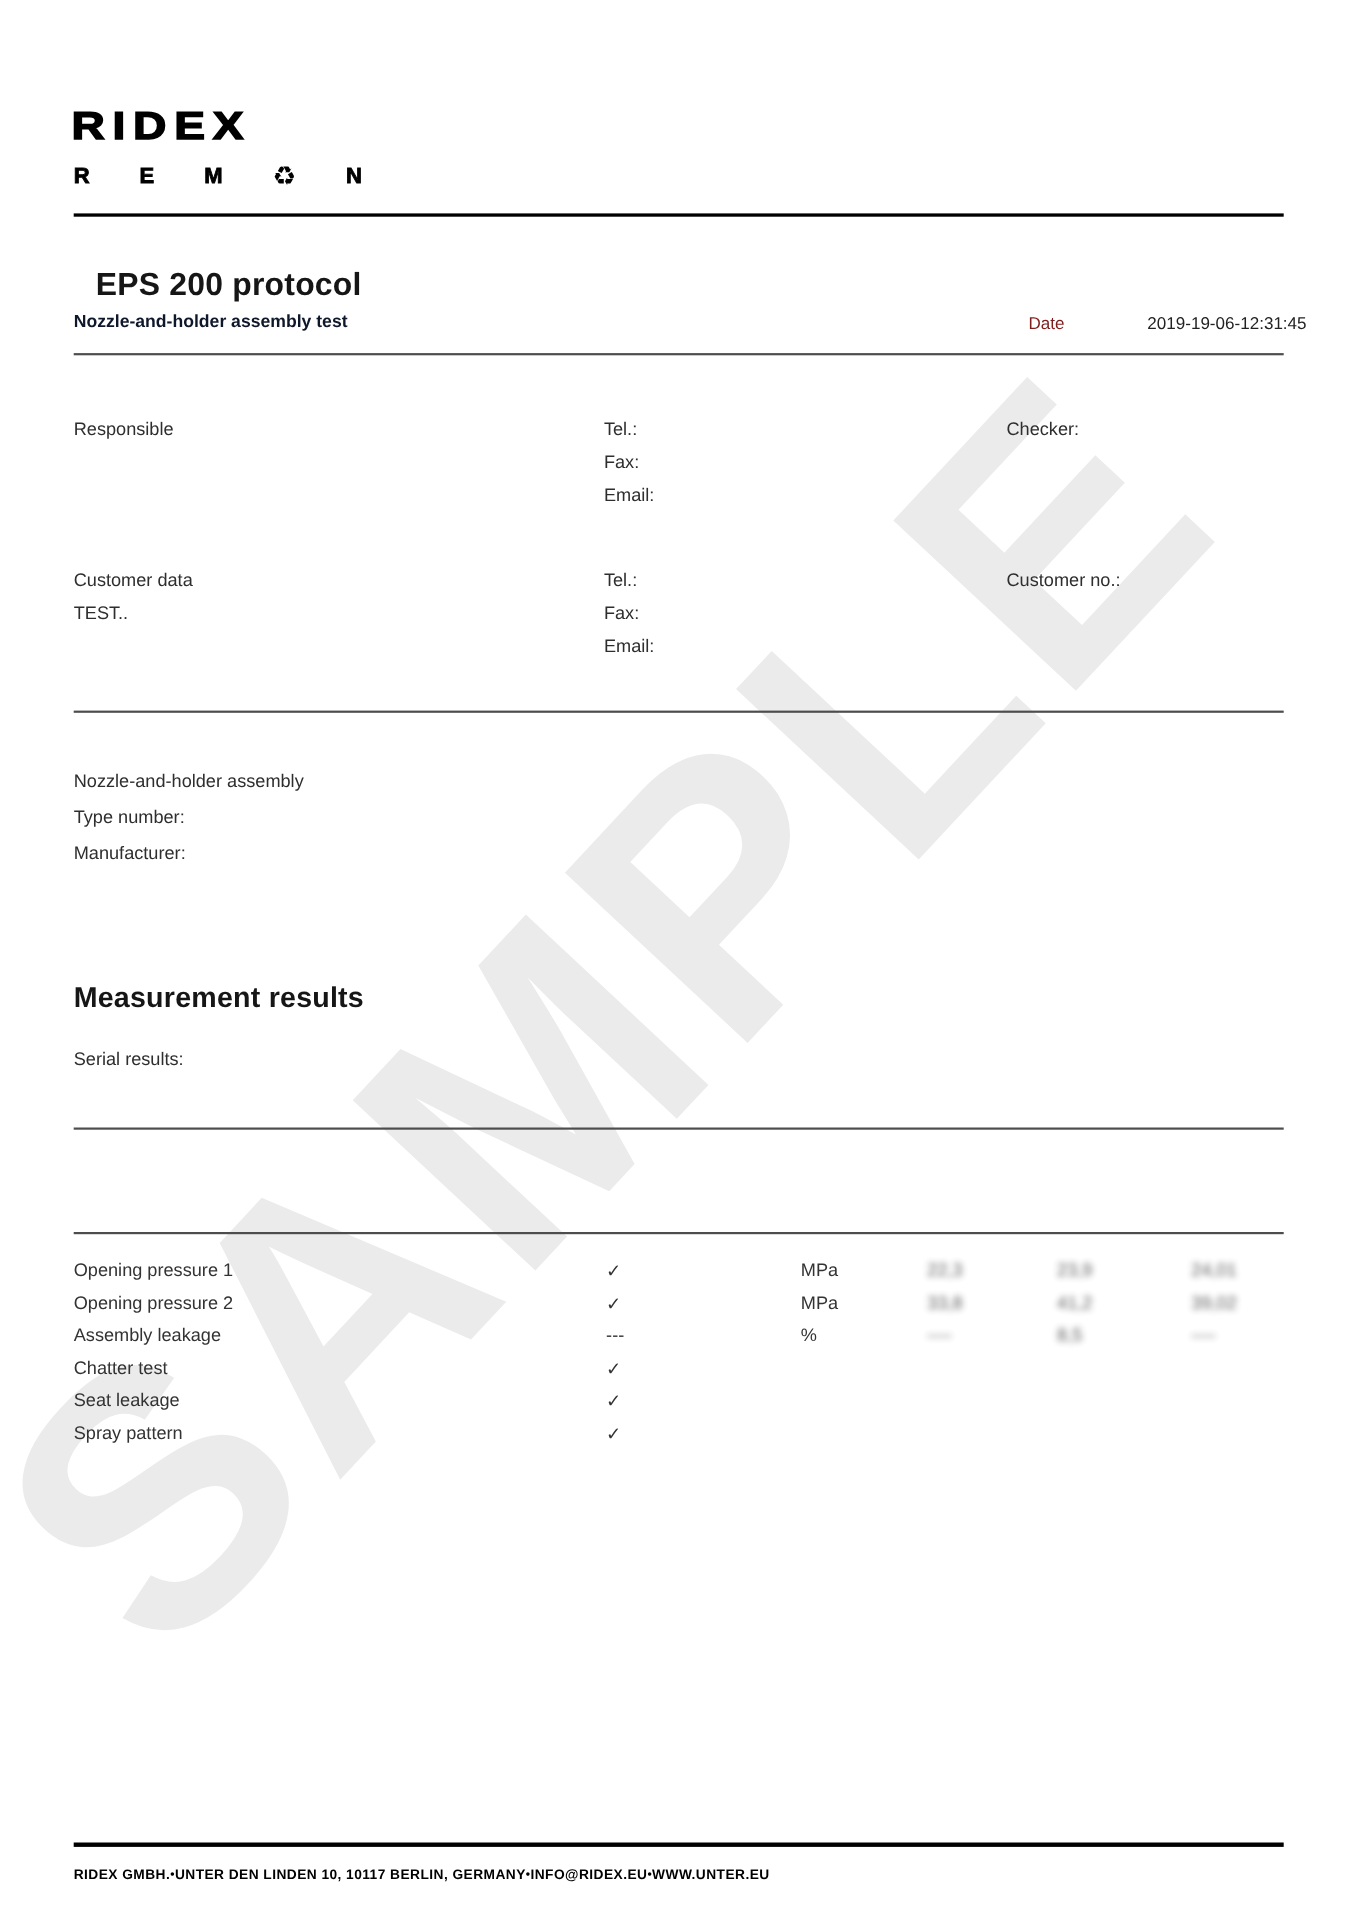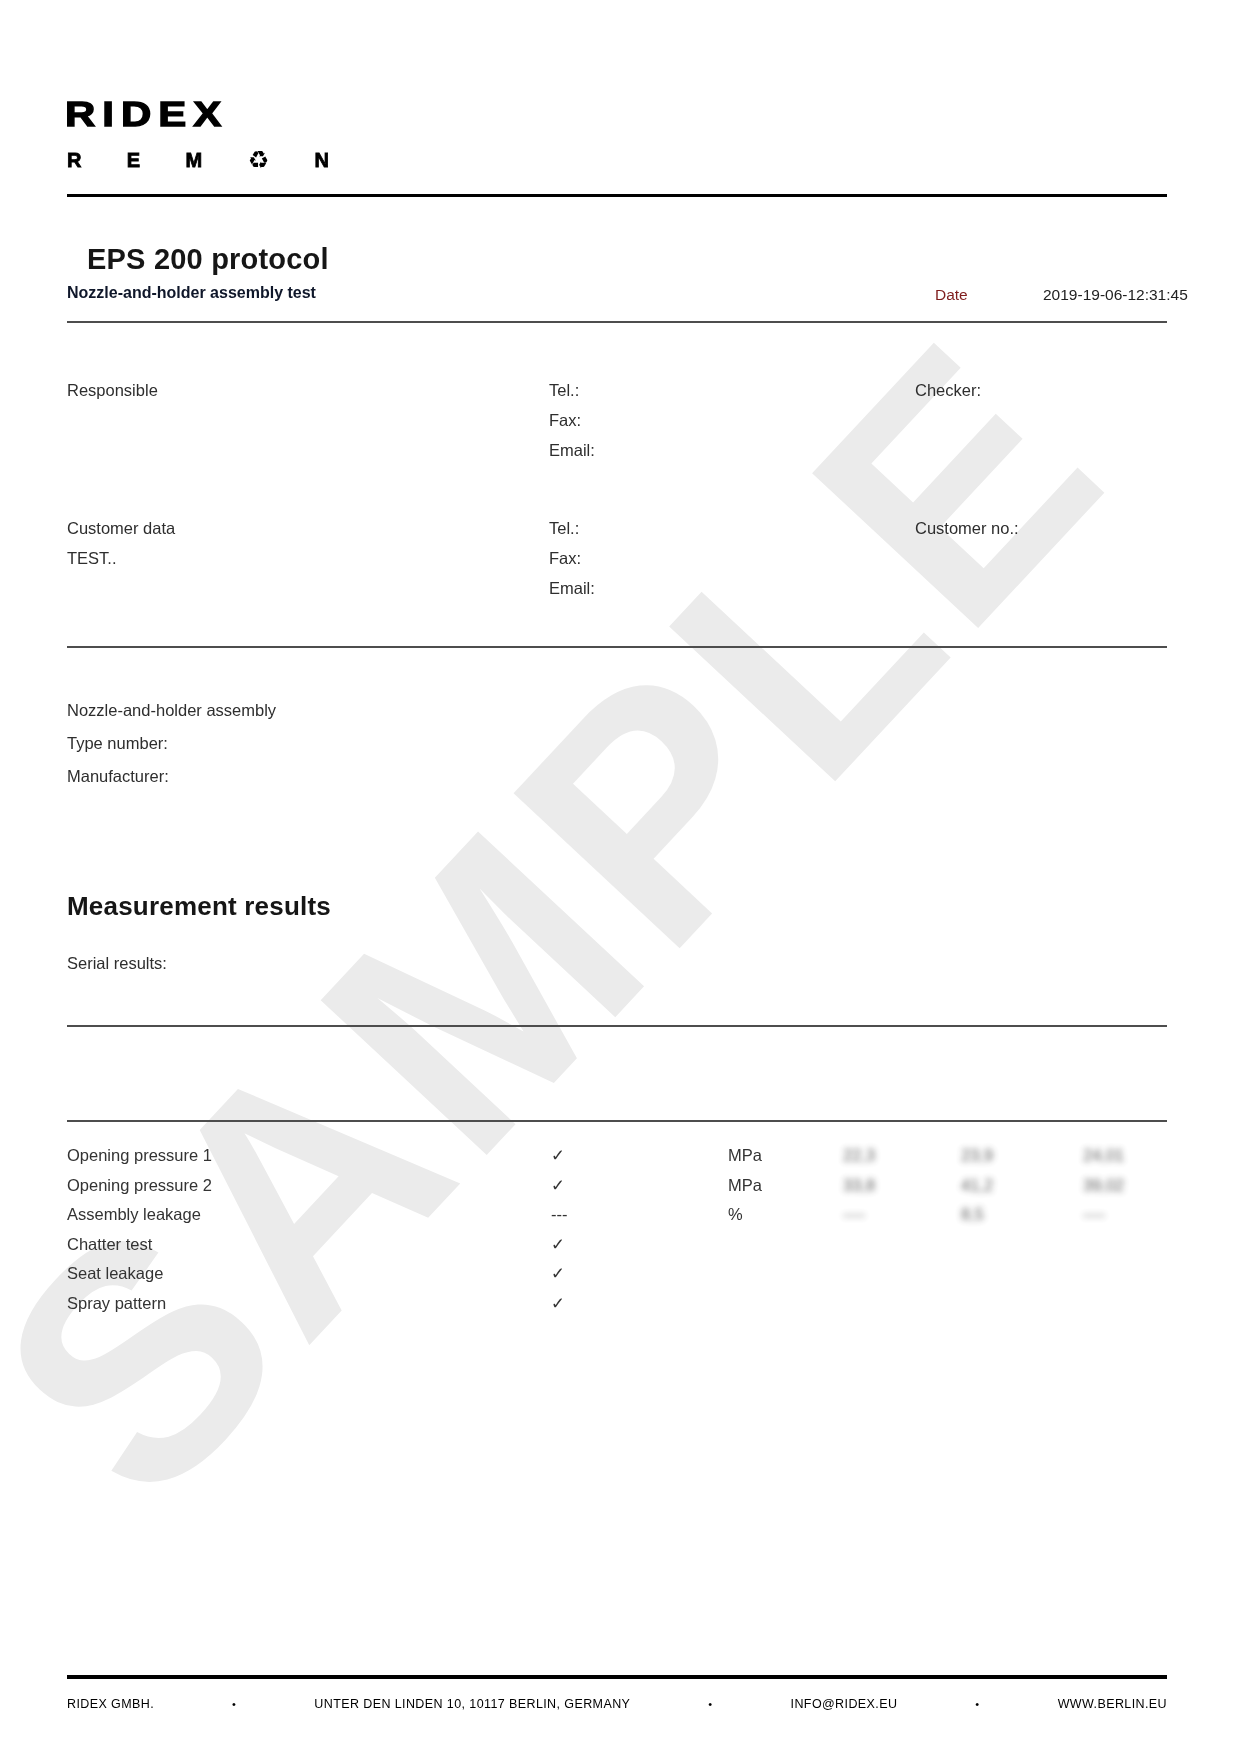--- a/index.html
+++ b/index.html
@@ -50,22 +50,22 @@
   .c.eval { left:484px; }
   .c.unit { left:661px; }
   .c.min  { left:776px; }
   .c.max  { left:894px; }
   .c.meas { left:1016px; }
   .t-head .c { color:#2e2e2e; }
   .blur { filter:blur(3px); opacity:0.8; color:#2f2f2f; }
   
   .footer-items {
     left:67px; top:1697px; width:1100px; display:flex;
-    justify-content:space-between; align-items:center;
-    font-size:12.5px; font-weight:normal; color:#000; letter-spacing:0.4px;
+    align-items:center;
+    font-size:12.5px; font-weight:bold; color:#000; letter-spacing:0.4px;
   }
   .footer-items .dot { font-size:11px; }
 </style>
 </head>
 <body>
 
 <div class="page">
 
   <div class="watermark">SAMPLE</div>
 
@@ -154,17 +154,17 @@
     </div>
 
     <div class="rule footer-rule" style="top:1675px"></div>
     <div class="abs footer-items">
       <span>RIDEX GMBH.</span>
       <span class="dot">•</span>
       <span>UNTER DEN LINDEN 10, 10117 BERLIN, GERMANY</span>
       <span class="dot">•</span>
       <span>INFO@RIDEX.EU</span>
       <span class="dot">•</span>
-      <span>WWW.BERLIN.EU</span>
+      <span>WWW.UNTER.EU</span>
     </div>
 
   </div>
 </div>
 
 </body></html>

